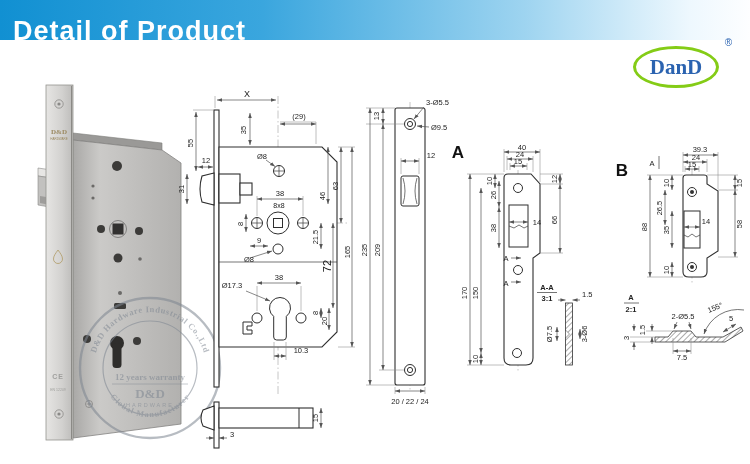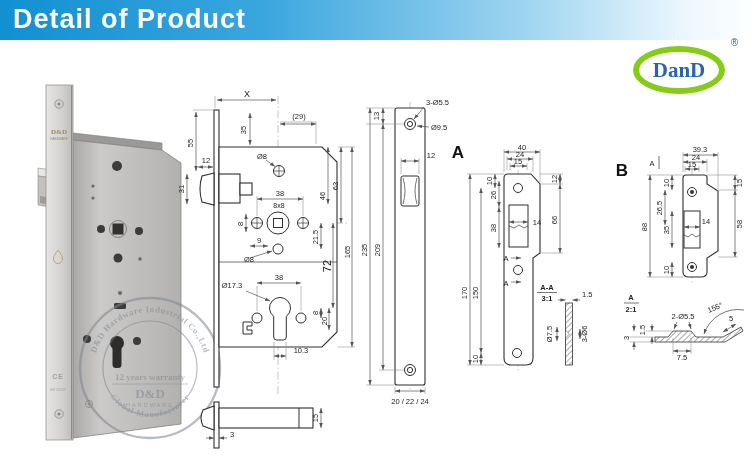--- a/index.html
+++ b/index.html
@@ -1,25 +1,25 @@
 <!DOCTYPE html>
 <html><head>
 <meta charset="utf-8">
 <style>
   html,body{margin:0;padding:0;background:#fff;}
   #page{position:relative;width:750px;height:464px;background:#fff;overflow:hidden;
         font-family:"Liberation Sans",sans-serif;}
   
   .hdr{position:absolute;left:0;top:0;width:750px;height:40px;z-index:2;
        background:linear-gradient(90deg,#1190d2 0%,#3aa6de 35%,#9ed4f0 70%,#eef8fe 92%,#fdfeff 100%);}
-  .hdr-title{position:absolute;left:13px;top:4px;color:#fff;font-weight:bold;
+  .hdr-title{position:absolute;left:13px;top:16px;color:#fff;font-weight:bold;
        font-size:27px;letter-spacing:1px;font-family:"Liberation Sans",sans-serif;}
   
   .logo{position:absolute;left:633px;top:46px;z-index:2;}
-  .logo-oval{width:80px;height:36px;border:6px solid #84cc16;border-radius:50%;
+  .logo-oval{width:80px;height:36px;border:3px solid #84cc16;border-radius:50%;
        display:flex;align-items:center;justify-content:center;background:#fff;}
   .logo-txt{color:#2b63b0;font:bold 21px "Liberation Serif",serif;letter-spacing:0;}
   .logo-reg{position:absolute;top:-9px;right:-13px;color:#2b63b0;font-size:10px;}
   svg{position:absolute;left:0;top:0;z-index:1;}
   
   .out{fill:#fff;stroke:#2f2f2f;stroke-width:1.1;}
   .out2{fill:none;stroke:#2f2f2f;stroke-width:1;}
   .thin{fill:none;stroke:#3a3a3a;stroke-width:.7;}
   .dim{stroke:#555;stroke-width:.7;fill:none;marker-start:url(#ar);marker-end:url(#ar);}
   .dime{stroke:#555;stroke-width:.7;fill:none;marker-end:url(#ar);}

